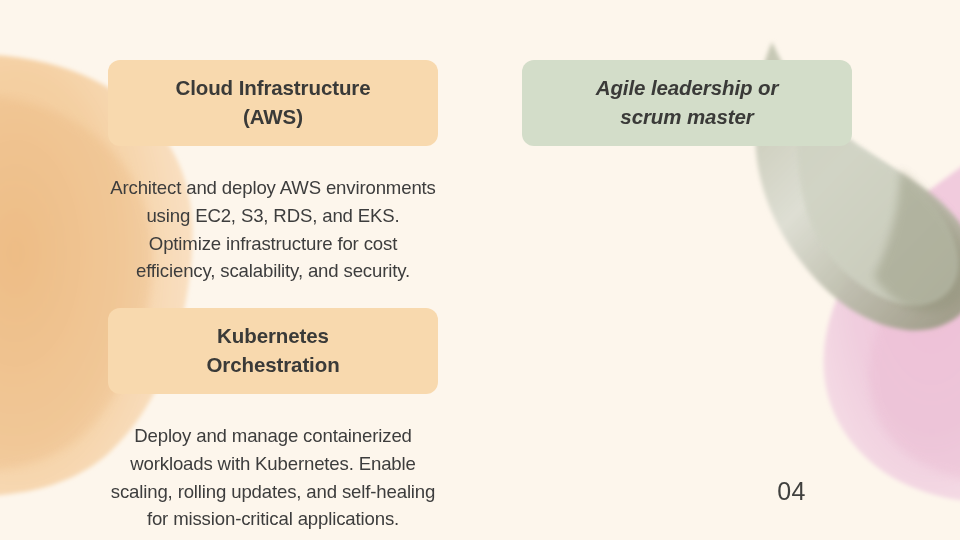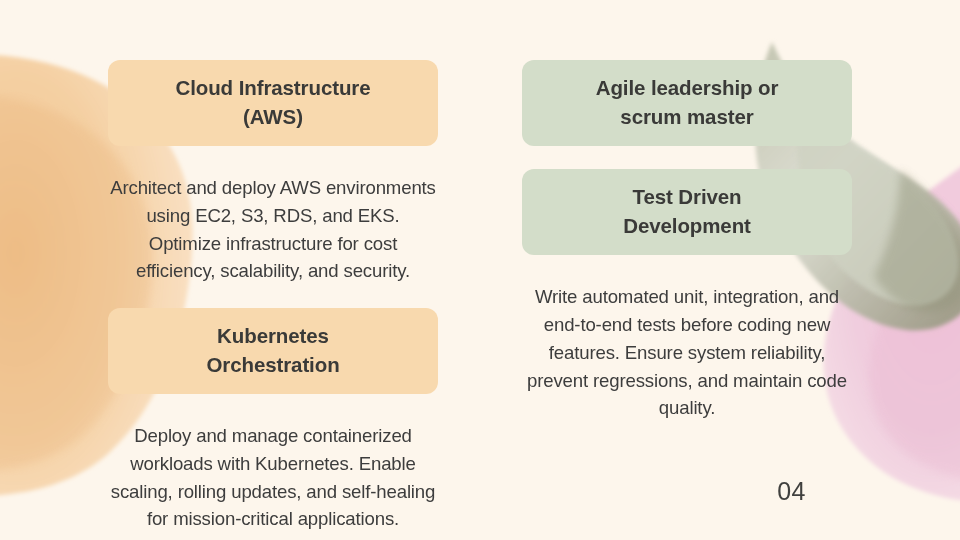--- a/index.html
+++ b/index.html
@@ -21,21 +21,21 @@
   #slide {
     position:absolute; inset:0;
     width:848px; height:540px;border-radius:25px;
   }
 
   .column {
     position:absolute;
     width:330px;
   }
   #column-left  { left:108px; top:60px; }
-  #column-right { left:522px; top:60px; }
+  #column-right { left:522px; top:60px;font-style:italic; }
 
   .card-block { margin-bottom:6px; }
 
   .card-header {
     border-radius:12px;
     padding:13px 18px 15px;
     text-align:center;
     line-height:1.42;
     font-size:20.5px;
     font-weight:600;
@@ -148,25 +148,18 @@
 
   <div class="column theme-sage" id="column-right">
 
     <div class="card-block">
       <div class="card-header">
         <span class="line">Agile leadership or</span>
         <span class="line">scrum master</span>
       </div>
     </div>
 
-    <div class="card-block">
-      <div class="card-header">
-        <span class="line">Test Driven</span>
-        <span class="line">Development</span>
-      </div>
-      <div class="card-body">Write automated unit, integration, and end-to-end tests before coding new features. Ensure system reliability, prevent regressions, and maintain code quality.</div>
-    </div>
 
   </div>
 
   <div id="page-number">04</div>
 
 </div>
 
 </body></html>

